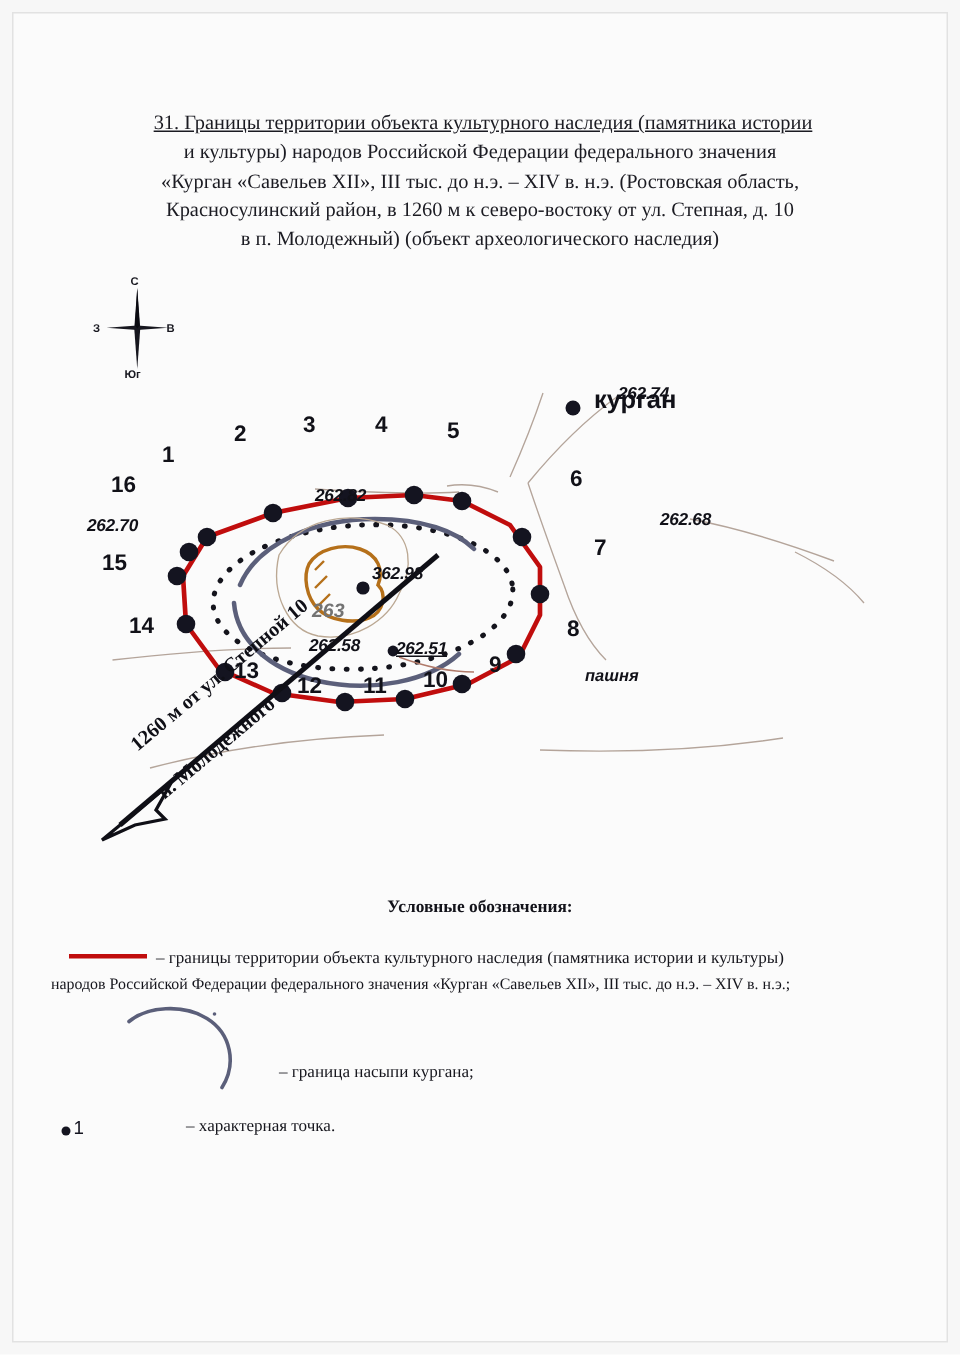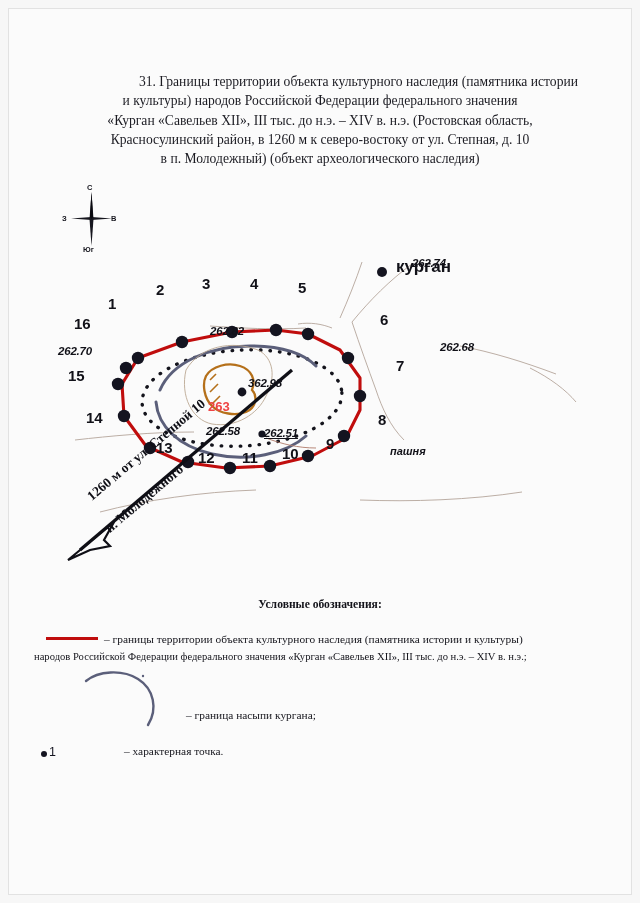--- a/index.html
+++ b/index.html
@@ -33,21 +33,21 @@
   }
   .title-block{
     position:absolute;
     top:72px;left:62px;width:516px;
     text-align:center;
     font-size:13.6px;
     line-height:1.42;
     color:#1b1b22;
   }
   .title-block div{white-space:nowrap;}
-  .title-line-1{text-align:right;padding-left:4px;}
+  .title-line-1{text-align:center;padding-left:4px;text-decoration:underline;}
 
   
   .compass{
     position:absolute;left:62px;top:183px;
     width:60px;height:72px;
     font-family:"Liberation Sans", sans-serif;
     font-weight:bold;
     font-size:7.5px;
     color:#17171f;
   }
@@ -70,21 +70,21 @@
     font-family:"Liberation Sans", sans-serif;
     font-weight:bold;
     color:#111118;
     white-space:nowrap;
     line-height:1;
   }
   .pt-num{font-size:15px;}
   .elev{font-size:11.5px;font-style:italic;letter-spacing:-.2px;}
   .kurgan-txt{font-size:17px;}
   .pashnya-txt{font-size:11px;font-style:italic;}
-  .elev-orange{font-size:13px;color:#ef4444;}
+  .elev-orange{font-size:13px;font-style:italic;color:#737373;}
   .arrow-txt{
     position:absolute;
     font-family:"Liberation Serif", serif;
     font-weight:bold;
     font-size:13.5px;
     color:#0f0f16;
     white-space:nowrap;
     transform-origin:0 0;
   }
 

